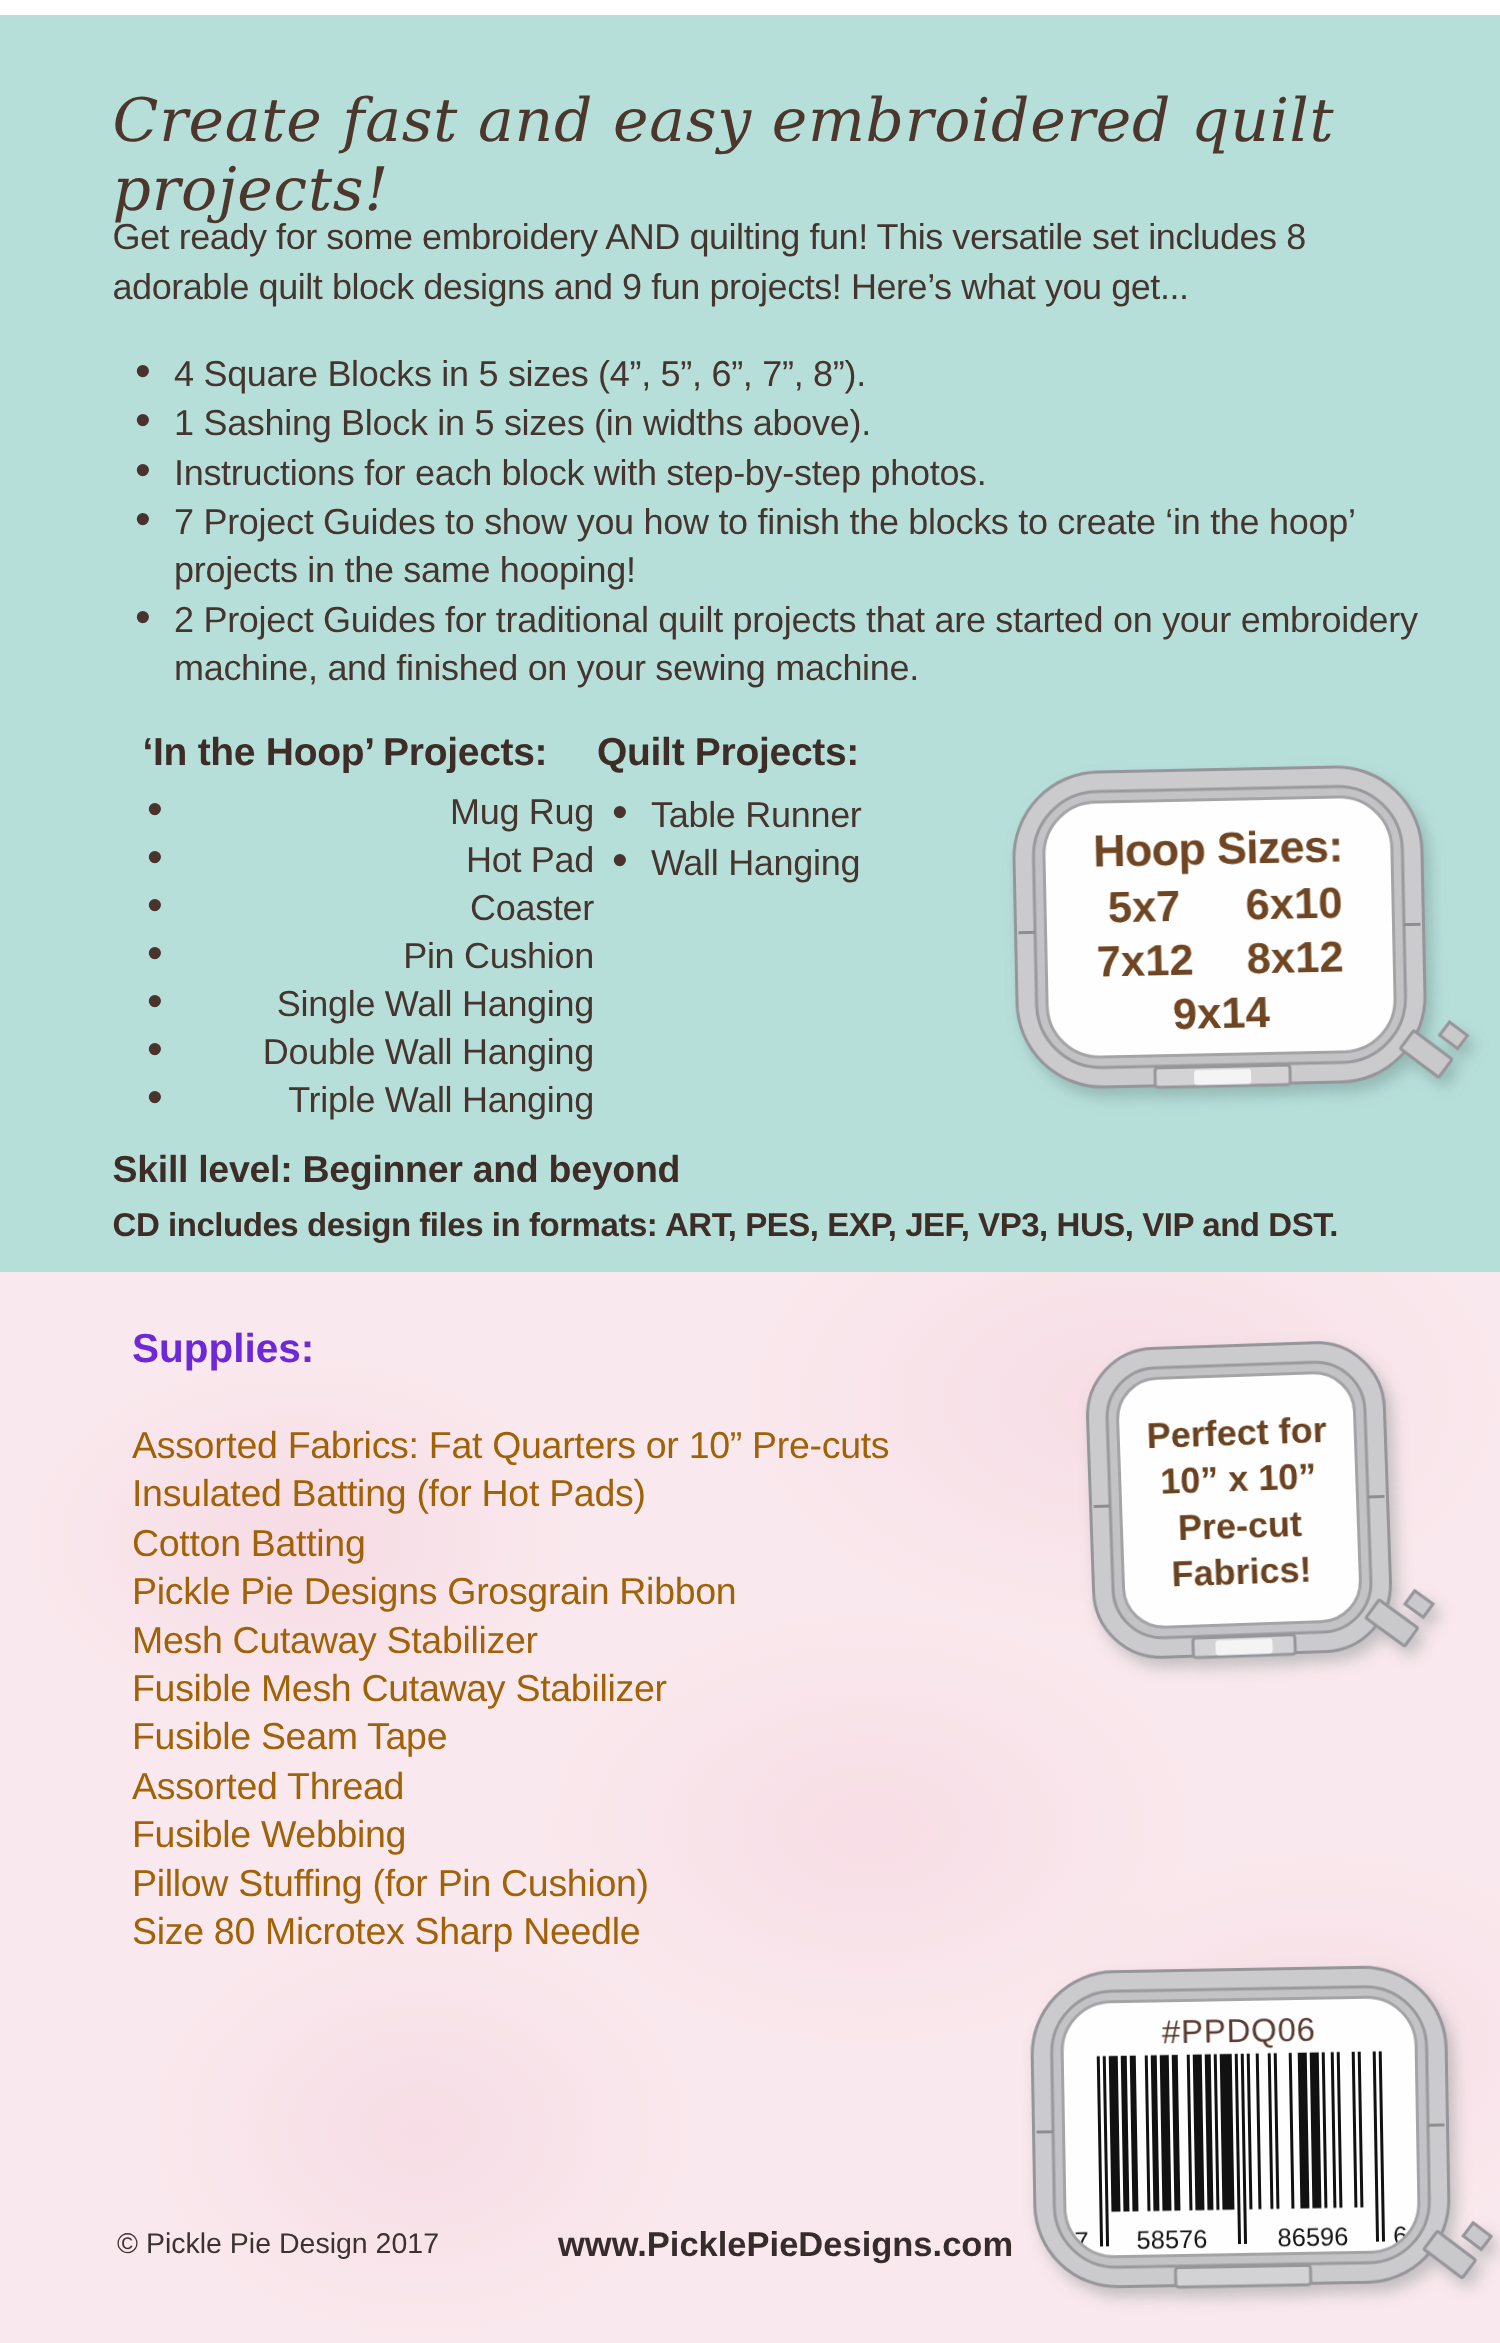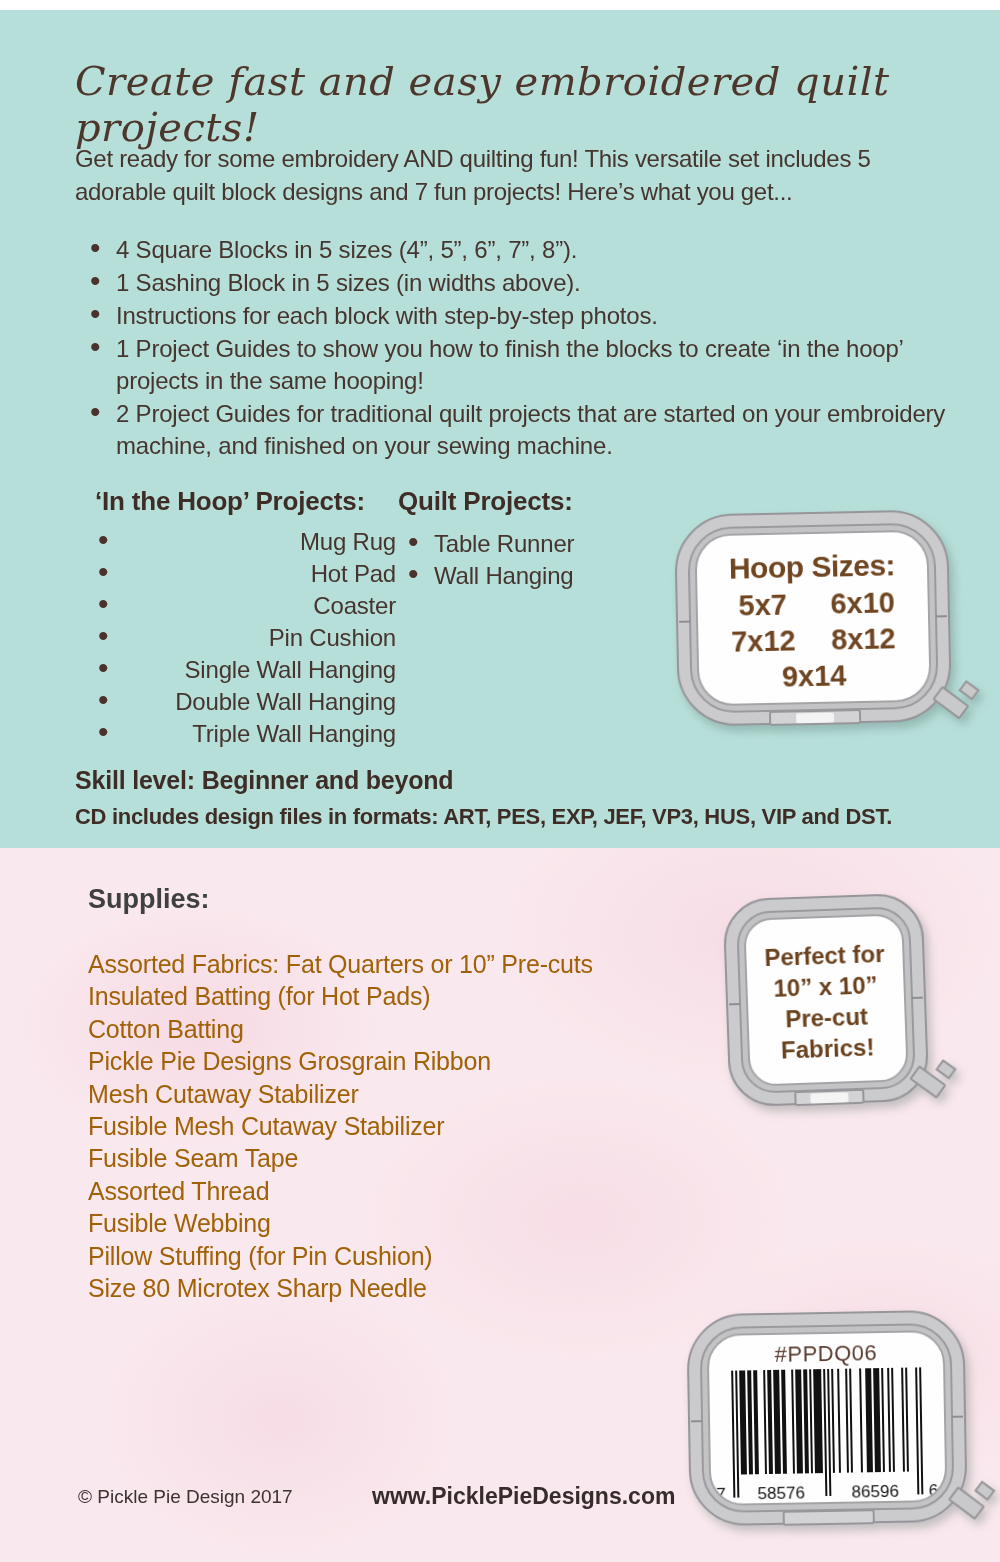--- a/index.html
+++ b/index.html
@@ -114,43 +114,43 @@
 
   .sku { margin-top:7px; font-size:22px; color:#5a3b30; letter-spacing:.5px; }
   .bc-wrap { position:relative; width:190px; height:132px; margin:2px auto 0; }
   .bc-wrap svg { position:absolute; left:0; top:0; }
   .bc-digit { position:absolute; font-size:17px; color:#141414; bottom:-2px; }
   .bc-d0 { left:-17px; }
   .bc-d1 { left:8px;   width:80px; text-align:center; }
   .bc-d2 { left:102px; width:80px; text-align:center; }
   .bc-d3 { right:-15px; }
 
-  .supplies-heading { left:88px; top:884px; font-size:27px; font-weight:bold; color:#404040; }
+  .supplies-heading { left:88px; top:884px; font-size:27px; font-weight:bold; color:#6d28d9; }
   .supplies-list { left:88px; top:948px; width:620px; list-style:none; margin:0; padding:0; }
   .supplies-list li { font-size:25px; line-height:32.4px; letter-spacing:-.2px; color:#a16207; }
 
   .copyright { left:78px;  top:1486px; font-size:19px; color:#3b3231; }
   .website   { left:372px; top:1483px; font-size:23px; font-weight:600; color:#352c2b; }
 </style>
 </head>
 <body>
 
 <div class="page">
 
   <div class="teal-section"></div>
   <div class="pink-section"></div>
 
   <div class="abs script-title">Create fast and easy embroidered quilt projects!</div>
-  <div class="abs intro">Get ready for some embroidery AND quilting fun! This versatile set includes 5 adorable quilt block designs and 7 fun projects! Here’s what you get...</div>
+  <div class="abs intro">Get ready for some embroidery AND quilting fun! This versatile set includes 8 adorable quilt block designs and 9 fun projects! Here’s what you get...</div>
 
   <ul class="abs blist features">
     <li>4 Square Blocks in 5 sizes (4”, 5”, 6”, 7”, 8”).</li>
     <li>1 Sashing Block in 5 sizes (in widths above).</li>
     <li>Instructions for each block with step-by-step photos.</li>
-    <li>1 Project Guides to show you how to finish the blocks to create ‘in the hoop’ projects in the same hooping!</li>
+    <li>7 Project Guides to show you how to finish the blocks to create ‘in the hoop’ projects in the same hooping!</li>
     <li>2 Project Guides for traditional quilt projects that are started on your embroidery machine, and finished on your sewing machine.</li>
   </ul>
 
   <div class="abs col-heading inhoop-heading">‘In the Hoop’ Projects:</div>
   <ul class="abs blist inhoop-list">
     <li>Mug Rug</li>
     <li>Hot Pad</li>
     <li>Coaster</li>
     <li>Pin Cushion</li>
     <li>Single Wall Hanging</li>

